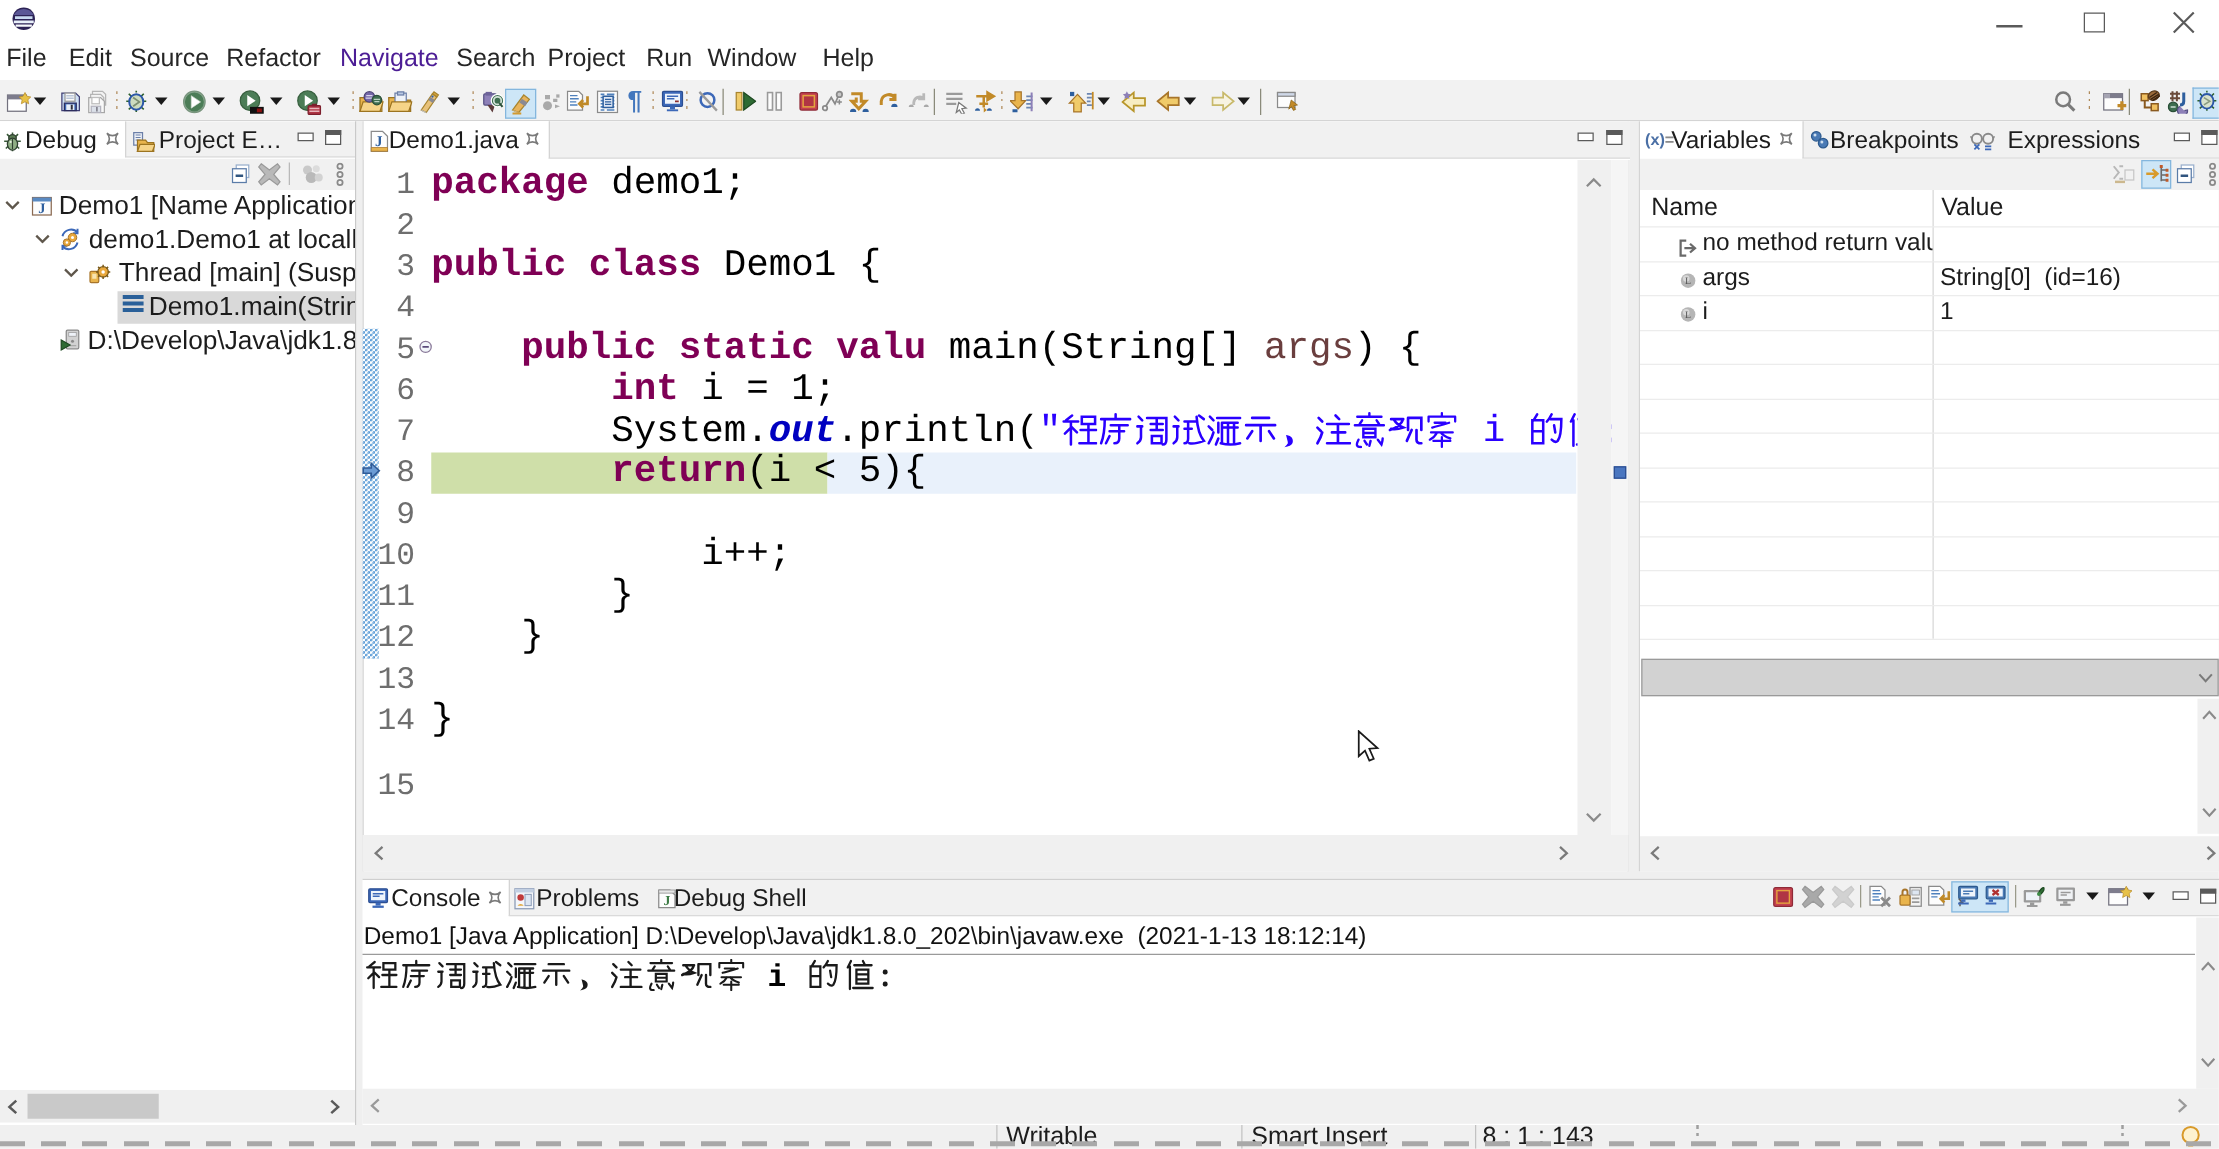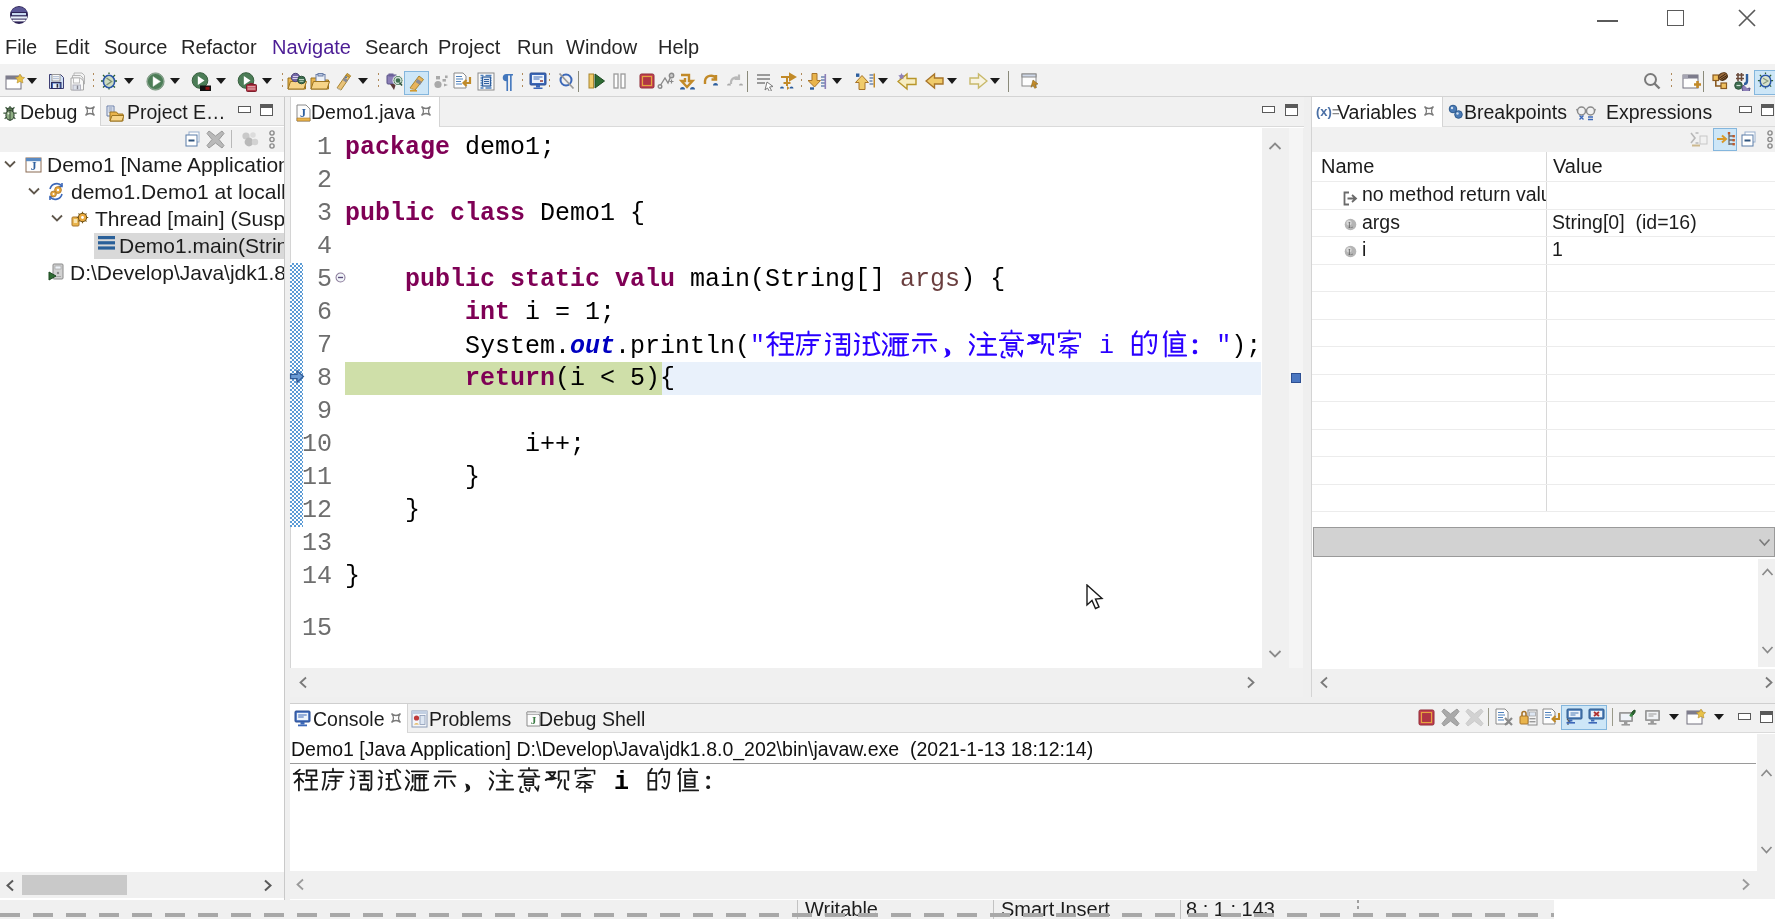--- a/index.html
+++ b/index.html
@@ -542,21 +542,21 @@
  <div class="a" style="left:-1px;top:166px;width:13px;height:264px;background-image:linear-gradient(45deg,#5b9bd5 25%,transparent 25%,transparent 75%,#5b9bd5 75%),linear-gradient(45deg,#5b9bd5 25%,#fff 25%,#fff 75%,#5b9bd5 75%);background-size:4px 4px;background-position:0 0,2px 2px"></div>
 
  <svg class="a" style="left:-2px;top:272px" width="16" height="15" viewBox="0 0 14 14">
   <path d="M1 5 h6 V1.5 L13 7 L7 12.5 V9 H1z" fill="#6b9bd4" stroke="#2f5a96" stroke-width="1.2"></path>
  </svg>
 </div>
 
 <div class="a" style="left:290px;top:97px;width:1013px;height:600px;pointer-events:none">
  <style>
  .ln{position:absolute;left:12px;width:30px;text-align:right;font-family:"Liberation Mono",monospace;font-size:25px;line-height:33px;color:#6e6e6e}
- .cl{position:absolute;left:55px;height:33px;line-height:33px;font-family:"Liberation Mono",monospace;font-size:25px;color:#000;white-space:pre}
+ .cl{position:absolute;left:55px;height:33px;line-height:33px;font-family:"Liberation Mono",monospace;font-size:30px;color:#000;white-space:pre}
  .cj{display:inline-block;width:29px;height:30px;vertical-align:-6px;color:#2a00ff}
  .cjc{display:inline-block;width:28px;height:26px;vertical-align:-4px;color:#1a1a1a}
  .out{color:#0000c0;font-style:italic;font-weight:bold}
  .arg{color:#6A3E3E}
  </style>
  <div class="ln" style="top:33.5px">1</div>
     <div class="ln" style="top:66.5px">2</div>
  <div class="ln" style="top:99.5px">3</div>
     <div class="ln" style="top:132.5px">4</div>
  <div class="ln" style="top:165.5px">5</div>
@@ -895,21 +895,21 @@
 
  <div class="a" style="left:0;top:167px;width:1485px;height:28px;background:#f0f0f0"></div>
  <svg class="a" style="left:5px;top:174px" width="10" height="13" viewBox="0 0 10 13">
       <path d="M8 1.5 L2.5 6.5 L8 11.5" fill="none" stroke="#9a9a9a" stroke-width="1.8"></path>
     </svg>
  <svg class="a" style="left:1451px;top:174px" width="10" height="13" viewBox="0 0 10 13">
       <path d="M2 1.5 L7.5 6.5 L2 11.5" fill="none" stroke="#9a9a9a" stroke-width="1.8"></path>
     </svg>
 </div>
 
-<div class="a" style="left:0;top:900px;width:1554px;height:19px;background:#f0f0f0;overflow:hidden">
+<div class="a" style="left:0;top:900px;width:1775px;height:19px;background:#f0f0f0;overflow:hidden">
  <div class="a ui" style="left:805px;top:-2px;font-size:20px">Writable</div>
  <div class="a ui" style="left:1001px;top:-2px;font-size:20px">Smart Insert</div>
  <div class="a ui" style="left:1186px;top:-2px;font-size:20px">8 : 1 : 143</div>
  <div class="a" style="left:797px;top:0;width:1px;height:19px;background:#c2c2c2"></div>
  <div class="a" style="left:993px;top:0;width:1px;height:19px;background:#c2c2c2"></div>
  <div class="a" style="left:1180px;top:0;width:1px;height:19px;background:#c2c2c2"></div>
  <div class="a" style="left:1357px;top:0;width:2px;height:12px;background-image:repeating-linear-gradient(to bottom,#9f9f9f 0 3px,transparent 3px 6px)"></div>
  <div class="a" style="left:1697px;top:0;width:2px;height:12px;background-image:repeating-linear-gradient(to bottom,#9f9f9f 0 3px,transparent 3px 6px)"></div>
  <svg class="a" style="left:1744px;top:0" width="17" height="19" viewBox="0 0 17 19">
   <circle cx="8.5" cy="8" r="6.5" fill="#fdf2d0" stroke="#d89a2a" stroke-width="1.6"></circle>

